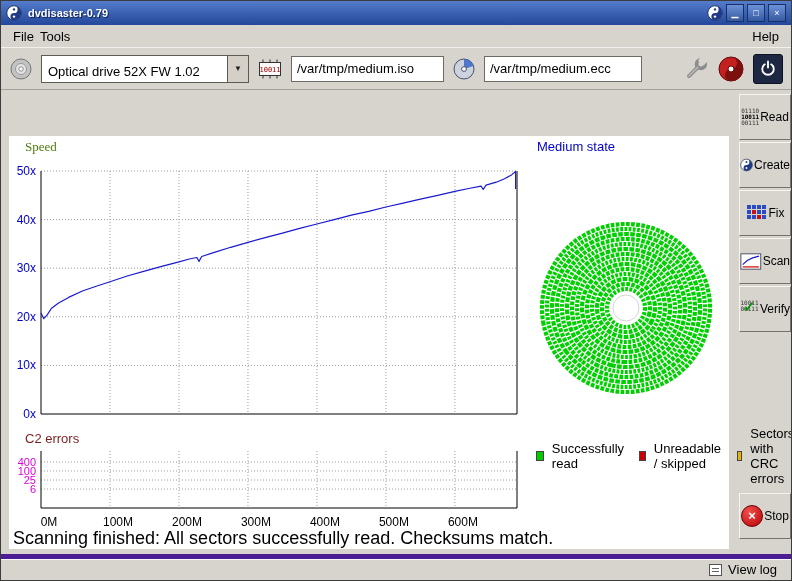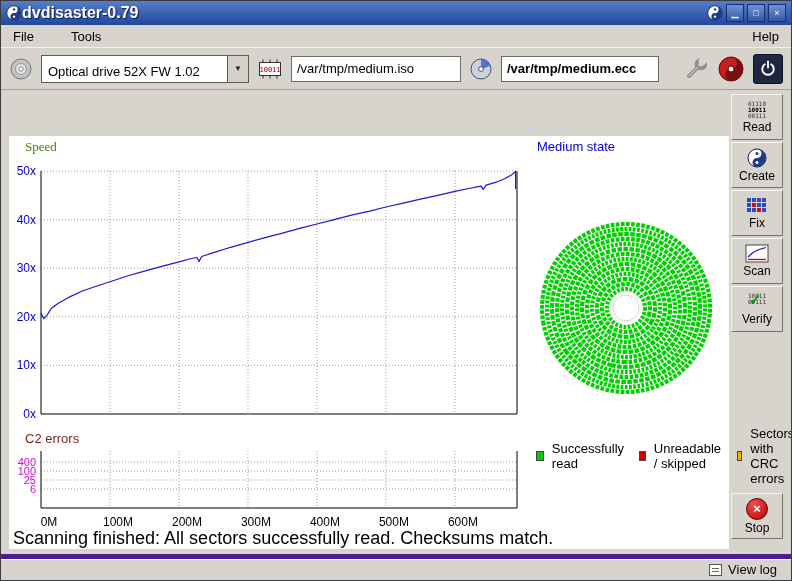--- a/index.html
+++ b/index.html
@@ -2,37 +2,37 @@
 <html><head>
 <meta charset="utf-8">
 <style>
   *{margin:0;padding:0;box-sizing:border-box;}
   html,body{width:792px;height:581px;font-family:"Liberation Sans",sans-serif;background:#555;}
   .window{position:absolute;top:0;left:0;width:792px;height:581px;background:#d7d4ce;border:1px solid #3c3c3c;overflow:hidden;}
   svg{font-family:inherit;}
 
   
   .titlebar{position:absolute;top:0;left:0;right:0;height:24px;background:linear-gradient(#557ccb,#23479a);display:flex;align-items:center;padding:0 5px;}
-  .titlebar .title{color:#fff;font-weight:bold;font-size:16px;margin-left:0;text-shadow:1px 1px 1px #0b1f4e;}
+  .titlebar .title{color:#fff;font-weight:bold;font-size:11px;margin-left:6px;text-shadow:1px 1px 1px #0b1f4e;}
   .tb-buttons{margin-left:auto;display:flex;gap:3px;align-items:center;}
   .tb-btn{width:18px;height:18px;background:linear-gradient(#6e92d8,#35599f);border:1px solid #15306a;color:#fff;font-size:9px;line-height:16px;text-align:center;cursor:default;}
 
   
-  .menubar{position:absolute;top:24px;left:0;right:0;height:22px;display:flex;align-items:center;font-size:13px;padding:0 10px;gap:33px;background:#d7d4ce;}
+  .menubar{position:absolute;top:24px;left:0;right:0;height:22px;display:flex;align-items:center;font-size:13px;padding:0 10px;gap:2px;background:#d7d4ce;}
   .menu-item{padding:1px 2px;}
   .menu-help{margin-left:auto;}
 
   
   .toolbar{position:absolute;top:46px;left:0;right:0;height:43px;display:flex;align-items:center;padding:0 8px;gap:8px;border-top:1px solid #f2f0ec;border-bottom:1px solid #a5a29a;}
   .combo{display:flex;align-items:stretch;height:28px;width:208px;border:1px solid #5e5a54;background:#fff;font-size:13px;}
   .combo-text{flex:1;padding:8px 6px 0 6px;white-space:nowrap;overflow:hidden;}
   .combo-arrow{width:21px;background:#d4d0c8;border-left:1px solid #5e5a54;text-align:center;font-size:8px;line-height:26px;color:#222;}
   .entry{height:26px;border:1px solid #6e6a64;background:#fff;font-size:13px;padding:0 5px;font-family:"Liberation Sans",sans-serif;color:#000;}
-  .entry.iso{width:170px;}
-  .entry.ecc{width:158px;font-weight:bold;}
+  .entry.iso{width:153px;}
+  .entry.ecc{width:158px;}
   .tool-icon{display:flex;align-items:center;justify-content:center;cursor:default;}
   .power-btn{width:30px;height:30px;background:#1d2742;border:1px solid #0c1224;border-radius:3px;display:flex;align-items:center;justify-content:center;}
 
   
   .heading{position:absolute;top:92px;left:10px;color:#000;}
   .heading .l1{font-size:13px;}
   .heading .l2{font-size:13px;font-style:italic;margin-top:5px;}
 
   
   .main{position:absolute;top:135px;left:8px;width:720px;height:413px;background:#fff;}
@@ -42,21 +42,21 @@
   #c2-title{left:16px;top:295px;color:#7f1d1d;}
   #charts-svg{position:absolute;left:0;top:0;}
   #disc-svg{position:absolute;left:522px;top:84px;}
   .legend{position:absolute;left:527px;top:290px;display:flex;flex-direction:row;gap:13px;font-size:13px;}
   .legend-item{display:flex;align-items:center;gap:8px;}
   .swatch{width:10px;height:10px;border:1px solid #444;}
   .scan-status{position:absolute;left:4px;top:392px;font-size:18px;}
 
   
   .sidebar{position:absolute;left:730px;top:93px;width:56px;}
-  .side-btn{width:52px;height:46px;margin-bottom:2px;background:#d7d4ce;border:1px solid;border-color:#f6f4f0 #76726a #76726a #f6f4f0;display:flex;flex-direction:column;align-items:center;justify-content:center;gap:1px;font-size:12px;color:#000;font-family:"Liberation Sans",sans-serif;cursor:default;}
+  .side-btn{width:52px;height:46px;margin-bottom:2px;background:#d7d4ce;border:1px solid;border-color:#f6f4f0 #76726a #76726a #f6f4f0;display:flex;flex-direction:row;align-items:center;justify-content:center;gap:1px;font-size:12px;color:#000;font-family:"Liberation Sans",sans-serif;cursor:default;margin-left:8px;}
   .stop-btn{position:absolute;left:730px;top:492px;}
   .bin{font-family:"DejaVu Sans Mono",monospace;font-size:6px;line-height:6px;color:#333;}
   .bin.b{font-weight:bold;color:#000;}
   .verify-ic{position:relative;width:22px;height:18px;text-align:center;}
   .verify-ic .check{position:absolute;left:3px;top:-2px;font-size:15px;font-weight:bold;color:#089408;}
   .stop-ic{width:22px;height:22px;border-radius:50%;background:radial-gradient(circle at 35% 30%,#f05050,#b80000);border:1px solid #6d0000;color:#fff;font-size:13px;font-weight:bold;line-height:20px;text-align:center;}
 
   
   .statusbar{position:absolute;left:0;right:0;bottom:0;height:26px;background:#d7d4ce;border-top:5px solid #4c1d95;box-shadow:inset 0 1px 0 #fafaf8;display:flex;align-items:center;}
   .viewlog{margin-left:auto;margin-right:10px;display:flex;align-items:center;gap:6px;font-size:13px;padding:2px 4px;}

